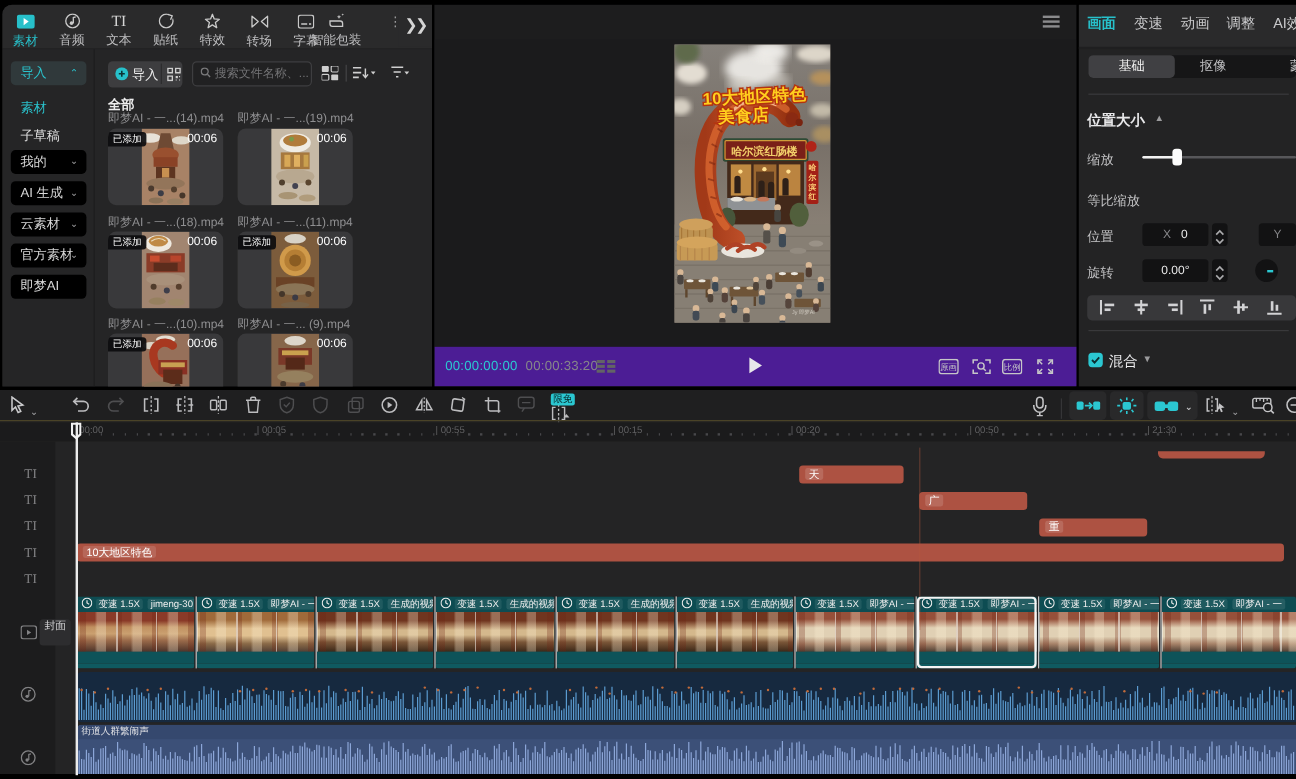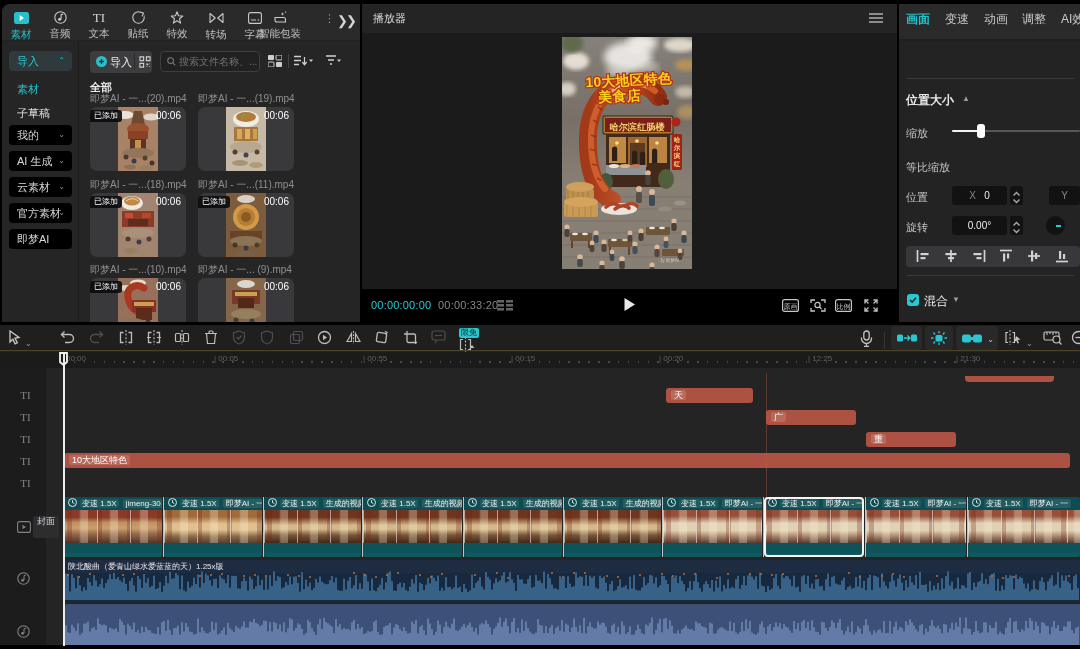--- a/index.html
+++ b/index.html
@@ -27,21 +27,21 @@
 .cell{position:absolute;width:96px;height:64px;background:#39393b;border-radius:7px;overflow:hidden}
 .cell svg{position:absolute;left:28px;top:0}
 .badge{position:absolute;left:0;top:3px;background:rgba(12,12,14,.92);color:#fff;font-size:8px;line-height:12px;padding:0 4px;border-radius:0 3px 3px 0;z-index:3}
 .dur{position:absolute;right:5px;top:3px;color:#fff;font-size:10px;z-index:3}
 
 #pMid{left:362px;top:4px;width:535px;height:318px;background:#1d1d1e;overflow:hidden}
 #pMid .hdr{position:absolute;left:0;top:0;width:535px;height:29px;background:#242425;color:#dcdcdc;font-size:11px;line-height:29px;padding-left:11px}
 .burger{position:absolute;right:14px;top:9px;width:14px;height:2px;background:#8b8b8d;box-shadow:0 4px 0 #8b8b8d,0 8px 0 #8b8b8d}
 #viewer{position:absolute;left:0;top:29px;width:535px;height:256px;background:#1b1b1c}
 #video{position:absolute;left:200px;top:4px;width:130px;height:232px;overflow:hidden;background:#7e766c}
-#pcb{position:absolute;left:0;top:285px;width:543px;height:33px;background:#000000}
+#pcb{position:absolute;left:0;top:285px;width:543px;height:33px;background:#4c1d95}
 .tcode{position:absolute;top:10px;font-size:11px;letter-spacing:.2px}
 .pIco{position:absolute;top:9px;color:#c6c6c8}
 
 #pRight{left:899px;top:4px;width:181px;height:318px;overflow:hidden;background:#232324}
 #pRight::before{content:"";position:absolute;left:0;top:0;width:181px;height:36px;background:#2a2a2b}
 .rtab{position:absolute;top:11px;font-size:12px;color:#c9c9cb;white-space:nowrap}
 .rtab.act{color:#27c0ca;font-weight:bold}
 .seg{position:absolute;left:907px;top:46px;width:173px;height:19px;background:#161617;border-radius:4px}
 .seg .on{position:absolute;left:0;top:0;width:72px;height:19px;background:#404043;border-radius:4px;color:#f2f2f2;font-size:11px;text-align:center;line-height:19px}
 .seg .off{position:absolute;top:0;height:19px;color:#c2c2c4;font-size:11px;line-height:19px}
@@ -196,21 +196,21 @@
         </svg>
       </div>
 
   <div class="mIc" style="left:324px;top:51px">
         <svg width="16" height="12" viewBox="0 0 16 12">
           <path d="M0 1h10M2 5h6M4 9h2" stroke="#cfcfcf" stroke-width="1.3"></path>
           <path d="M11 4.5l2 2.5 2-2.5z" fill="#cfcfcf"></path>
         </svg>
       </div>
   <div class="lbAll">全部</div>
-  <div class="fname" style="left:88px;top:88px">即梦AI - 一...(20).mp4</div>
+  <div class="fname" style="left:88px;top:88px">即梦AI - 一...(14).mp4</div>
   <div class="fname" style="left:196px;top:88px">即梦AI - 一...(19).mp4</div>
   <div class="cell" style="left:88px;top:103px">
         <svg width="40" height="64" viewBox="0 0 40 64">
     <rect width="40" height="64" fill="#a88266"></rect>
           <ellipse cx="7" cy="8" rx="9" ry="4" fill="#e8e2d8"></ellipse>
           <ellipse cx="33" cy="10" rx="8" ry="3.5" fill="#ded6c8"></ellipse>
     <path d="M16 4h8l3 14H13z" fill="#6e4a34"></path>
           <ellipse cx="20" cy="22" rx="11" ry="6" fill="#99502f"></ellipse>
           <rect x="10" y="24" width="20" height="8" fill="#8a4226"></rect>
     <rect x="12" y="32" width="16" height="10" fill="#5d3420"></rect>
@@ -310,21 +310,20 @@
           <rect x="12" y="20" width="16" height="10" fill="#542818"></rect>
     <ellipse cx="20" cy="36" rx="15" ry="5" fill="#95805e"></ellipse>
           <circle cx="10" cy="42" r="2.5" fill="#4a3a2c"></circle>
           <circle cx="26" cy="43" r="2.5" fill="#3c3c46"></circle>
   </svg>
         <div class="dur">00:06</div>
       </div>
 </div>
 
 <div class="panel" id="pMid">
-  <div class="hdr">播放器</div>
   <div class="burger"></div>
   <div id="viewer">
         <div id="video">
   <svg width="130" height="232" viewBox="0 0 130 232">
     <defs>
       <linearGradient id="bg" x1="0" y1="0" x2="0" y2="1">
                 <stop offset="0" stop-color="#8a847c"></stop>
                 <stop offset="1" stop-color="#7d746a"></stop>
               </linearGradient>
       <linearGradient id="bgg" x1="0" y1="0" x2="0" y2="1">
@@ -520,20 +519,25 @@
   </div>
 </div>
 
 <div class="panel" id="pRight"></div>
 <div class="rtab act" style="left:906px">画面</div>
 <div class="rtab" style="left:945px">变速</div>
 <div class="rtab" style="left:984px">动画</div>
 <div class="rtab" style="left:1022px">调整</div>
 <div class="rtab" style="left:1061px">AI效</div>
 <div class="abs" style="left:899px;top:39px;width:181px;height:2px;background:#1f1f20"></div>
+<div class="seg">
+      <div class="on">基础</div>
+      <div class="off" style="left:93px">抠像</div>
+      <div class="off" style="left:168px">蒙</div>
+    </div>
 <div class="rdiv" style="top:78px"></div>
 <div class="rlabel" style="top:92px;font-weight:bold;color:#e8e8ea;font-size:12px">位置大小</div>
 <div class="abs" style="left:962px;top:94px;color:#9a9a9c;font-size:8px">▲</div>
 <div class="rlabel" style="top:126px">缩放</div>
 <div class="abs" style="left:952px;top:130px;width:128px;height:2px;background:#57575a;border-radius:1px"></div>
 <div class="abs" style="left:952px;top:130px;width:29px;height:2px;background:#f2f2f2;border-radius:1px"></div>
 <div class="abs" style="left:977px;top:124px;width:8px;height:14px;background:#fcfcfc;border-radius:3px"></div>
 <div class="rlabel" style="top:160px">等比缩放</div>
 <div class="rlabel" style="top:190px">位置</div>
 <div class="rinput" style="left:952px;top:186px;width:55px"><span style="color:#87878a">X&nbsp;&nbsp;&nbsp;</span>0</div>
@@ -751,21 +755,21 @@
             <path d="M4.5 7.5h6" stroke="#c4c4c6" stroke-width="1.3"></path>
           </svg>
         </div>
   </div>
   <div id="ruler">
         <div class="rlab" style="left:66px">00:00</div>
         <div class="rlab" style="left:214px">| 00:05</div>
         <div class="rlab" style="left:363px">| 00:55</div>
         <div class="rlab" style="left:511px">| 00:15</div>
         <div class="rlab" style="left:659px">| 00:20</div>
-        <div class="rlab" style="left:808px">| 12:25</div>
+        <div class="rlab" style="left:808px">| 00:50</div>
         <div class="rlab" style="left:956px">| 21:30</div>
         <i class="tick" style="left:73.9px"></i>
         <i class="tick" style="left:83.8px"></i>
         <i class="tick" style="left:93.7px"></i>
         <i class="tick" style="left:103.6px"></i>
         <i class="tick" style="left:113.5px"></i>
         <i class="tick" style="left:123.3px"></i>
         <i class="tick" style="left:133.2px"></i>
         <i class="tick" style="left:143.1px"></i>
         <i class="tick" style="left:153.0px"></i>
@@ -985,21 +989,20 @@
           <div style="position:absolute;left:297.5px;top:0;width:1.2px;height:60px;background:#c2c2c4;z-index:3"></div>
           <div style="position:absolute;left:398.5px;top:0;width:1.2px;height:60px;background:#c2c2c4;z-index:3"></div>
           <div style="position:absolute;left:498.5px;top:0;width:1.2px;height:60px;background:#c2c2c4;z-index:3"></div>
           <div style="position:absolute;left:597.5px;top:0;width:1.2px;height:60px;background:#c2c2c4;z-index:3"></div>
           <div style="position:absolute;left:698.5px;top:0;width:1.2px;height:60px;background:#c2c2c4;z-index:3"></div>
           <div style="position:absolute;left:800.5px;top:0;width:1.2px;height:60px;background:#c2c2c4;z-index:3"></div>
           <div style="position:absolute;left:902.5px;top:0;width:1.2px;height:60px;background:#c2c2c4;z-index:3"></div>
         </div>
     <div class="atrack" style="top:192px;height:42px;border-radius:4px 0 0 4px">
       <div style="position:absolute;inset:0;background:#16293f"></div>
-      <div class="ahead" style="background:#1e2c42;height:13px;line-height:13px">陕北酸曲（爱青山绿水爱蓝蓝的天）1.25x版</div>
       <svg width="1016" height="42" viewBox="64 560 1016 42" style="position:absolute;left:0;top:0">
             <path d="M64 600V586.5M66 600V573.6M68 600V573.7M70 600V591.4M72 600V574.1M74 600V577.9M76 600V588.2M78 600V575.9M80 600V585.3M82 600V591.2M84 600V587.1M86 600V590.0M88 600V578.1M90 600V582.1M92 600V585.7M94 600V575.2M96 600V580.4M98 600V586.7M100 600V584.3M102 600V578.5M104 600V587.9M106 600V583.1M108 600V579.6M110 600V574.2M112 600V579.1M114 600V572.9M116 600V579.0M118 600V577.1M120 600V580.2M122 600V582.1M124 600V577.7M126 600V583.9M128 600V591.0M130 600V581.0M132 600V578.0M134 600V585.4M136 600V591.6M138 600V576.0M140 600V578.9M142 600V587.8M144 600V574.0M146 600V582.7M148 600V578.1M150 600V587.3M152 600V585.9M154 600V575.7M156 600V589.0M158 600V588.0M160 600V582.0M162 600V591.9M164 600V585.7M166 600V575.8M168 600V583.2M170 600V571.8M172 600V578.7M174 600V578.4M176 600V573.1M178 600V575.2M180 600V589.2M182 600V575.5M184 600V590.3M186 600V591.6M188 600V581.6M190 600V587.7M192 600V585.8M194 600V577.6M196 600V584.1M198 600V574.5M200 600V587.5M202 600V571.5M204 600V583.0M206 600V573.6M208 600V575.4M210 600V580.2M212 600V585.8M214 600V578.9M216 600V578.8M218 600V588.2M220 600V575.3M222 600V578.3M224 600V579.4M226 600V583.2M228 600V574.9M230 600V587.6M232 600V575.7M234 600V576.1M236 600V575.8M238 600V588.3M240 600V588.7M242 600V581.4M244 600V577.7M246 600V580.9M248 600V590.6M250 600V576.5M252 600V579.2M254 600V589.0M256 600V586.3M258 600V575.5M260 600V585.2M262 600V579.7M264 600V589.8M266 600V576.6M268 600V589.5M270 600V575.3M272 600V586.0M274 600V571.4M276 600V581.0M278 600V576.1M280 600V577.2M282 600V588.4M284 600V587.0M286 600V582.0M288 600V584.9M290 600V576.5M292 600V584.2M294 600V576.6M296 600V576.4M298 600V583.0M300 600V591.7M302 600V572.3M304 600V589.1M306 600V579.7M308 600V586.5M310 600V582.6M312 600V590.2M314 600V587.8M316 600V578.9M318 600V582.5M320 600V576.5M322 600V581.6M324 600V583.3M326 600V584.3M328 600V583.9M330 600V580.1M332 600V576.0M334 600V582.5M336 600V577.7M338 600V589.9M340 600V590.8M342 600V590.8M344 600V578.7M346 600V589.4M348 600V580.8M350 600V577.0M352 600V588.3M354 600V585.2M356 600V575.2M358 600V589.3M360 600V583.2M362 600V588.7M364 600V573.5M366 600V574.6M368 600V581.4M370 600V590.9M372 600V578.6M374 600V590.2M376 600V591.3M378 600V587.4M380 600V584.8M382 600V578.1M384 600V589.5M386 600V582.3M388 600V572.8M390 600V571.6M392 600V581.2M394 600V590.6M396 600V590.9M398 600V584.3M400 600V582.6M402 600V587.4M404 600V583.0M406 600V590.1M408 600V591.1M410 600V586.7M412 600V579.1M414 600V583.5M416 600V575.0M418 600V591.7M420 600V582.6M422 600V583.9M424 600V590.2M426 600V584.7M428 600V577.8M430 600V583.4M432 600V575.3M434 600V577.9M436 600V581.2M438 600V575.6M440 600V590.8M442 600V587.7M444 600V590.6M446 600V577.2M448 600V587.2M450 600V587.0M452 600V589.3M454 600V587.5M456 600V575.5M458 600V587.8M460 600V586.7M462 600V592.0M464 600V583.9M466 600V588.6M468 600V591.9M470 600V590.5M472 600V574.7M474 600V588.0M476 600V583.0M478 600V580.8M480 600V577.1M482 600V586.5M484 600V589.5M486 600V572.1M488 600V576.8M490 600V579.5M492 600V589.6M494 600V583.4M496 600V578.3M498 600V582.1M500 600V580.4M502 600V575.6M504 600V572.1M506 600V582.5M508 600V581.4M510 600V572.3M512 600V579.3M514 600V582.9M516 600V590.9M518 600V574.9M520 600V579.6M522 600V579.4M524 600V583.6M526 600V583.9M528 600V579.0M530 600V575.5M532 600V587.7M534 600V586.8M536 600V574.9M538 600V580.6M540 600V580.5M542 600V583.2M544 600V571.8M546 600V588.6M548 600V574.0M550 600V578.1M552 600V584.4M554 600V588.4M556 600V588.4M558 600V589.6M560 600V575.8M562 600V578.1M564 600V576.9M566 600V588.1M568 600V576.2M570 600V583.6M572 600V586.9M574 600V586.2M576 600V572.5M578 600V577.7M580 600V576.3M582 600V576.7M584 600V585.7M586 600V575.0M588 600V585.9M590 600V575.7M592 600V577.8M594 600V576.1M596 600V587.5M598 600V588.8M600 600V575.7M602 600V578.2M604 600V576.5M606 600V582.7M608 600V591.2M610 600V584.3M612 600V581.0M614 600V591.2M616 600V589.8M618 600V586.2M620 600V579.4M622 600V587.6M624 600V586.9M626 600V585.3M628 600V589.3M630 600V576.6M632 600V588.3M634 600V575.1M636 600V589.6M638 600V590.5M640 600V590.5M642 600V587.6M644 600V576.9M646 600V585.0M648 600V583.1M650 600V574.9M652 600V575.5M654 600V583.4M656 600V577.3M658 600V587.4M660 600V585.2M662 600V575.8M664 600V576.1M666 600V579.9M668 600V584.0M670 600V592.0M672 600V576.2M674 600V577.5M676 600V575.5M678 600V583.1M680 600V576.0M682 600V581.0M684 600V584.2M686 600V591.3M688 600V588.0M690 600V581.0M692 600V589.8M694 600V581.2M696 600V573.6M698 600V582.1M700 600V588.2M702 600V591.8M704 600V584.2M706 600V581.0M708 600V583.9M710 600V587.8M712 600V580.0M714 600V591.6M716 600V580.5M718 600V587.6M720 600V576.3M722 600V591.4M724 600V584.9M726 600V588.6M728 600V579.4M730 600V588.5M732 600V586.7M734 600V588.1M736 600V579.1M738 600V575.8M740 600V588.8M742 600V584.9M744 600V575.9M746 600V585.3M748 600V575.4M750 600V574.3M752 600V576.7M754 600V579.5M756 600V576.2M758 600V588.8M760 600V572.9M762 600V585.6M764 600V586.4M766 600V592.0M768 600V586.0M770 600V589.9M772 600V588.5M774 600V578.0M776 600V573.9M778 600V585.7M780 600V588.7M782 600V574.2M784 600V578.2M786 600V575.9M788 600V576.4M790 600V579.3M792 600V586.2M794 600V575.7M796 600V587.5M798 600V586.6M800 600V591.9M802 600V576.4M804 600V575.1M806 600V583.9M808 600V575.8M810 600V587.7M812 600V583.6M814 600V588.9M816 600V579.4M818 600V578.9M820 600V586.4M822 600V585.8M824 600V590.7M826 600V579.2M828 600V573.5M830 600V586.5M832 600V577.0M834 600V575.8M836 600V583.5M838 600V584.4M840 600V584.9M842 600V580.5M844 600V577.6M846 600V589.9M848 600V587.0M850 600V585.7M852 600V588.6M854 600V587.8M856 600V577.0M858 600V586.5M860 600V575.1M862 600V588.1M864 600V580.9M866 600V590.3M868 600V578.1M870 600V574.8M872 600V590.0M874 600V575.5M876 600V576.2M878 600V577.3M880 600V587.6M882 600V573.3M884 600V581.5M886 600V585.7M888 600V588.5M890 600V581.8M892 600V574.6M894 600V580.5M896 600V586.7M898 600V578.5M900 600V574.3M902 600V582.6M904 600V590.5M906 600V580.2M908 600V587.2M910 600V575.8M912 600V582.4M914 600V584.9M916 600V575.1M918 600V588.6M920 600V571.7M922 600V584.8M924 600V585.1M926 600V584.2M928 600V591.7M930 600V581.1M932 600V590.5M934 600V585.7M936 600V589.5M938 600V583.1M940 600V590.2M942 600V578.3M944 600V588.6M946 600V576.0M948 600V571.6M950 600V585.4M952 600V581.5M954 600V589.3M956 600V588.2M958 600V577.6M960 600V588.9M962 600V585.2M964 600V585.5M966 600V587.8M968 600V573.4M970 600V572.1M972 600V590.0M974 600V582.6M976 600V586.8M978 600V582.1M980 600V580.8M982 600V573.2M984 600V583.7M986 600V579.0M988 600V584.2M990 600V575.6M992 600V574.0M994 600V573.1M996 600V590.6M998 600V578.8M1000 600V591.1M1002 600V585.6M1004 600V589.7M1006 600V575.1M1008 600V578.1M1010 600V575.3M1012 600V575.7M1014 600V589.2M1016 600V574.5M1018 600V579.1M1020 600V576.8M1022 600V578.1M1024 600V583.5M1026 600V588.5M1028 600V583.4M1030 600V591.4M1032 600V589.3M1034 600V580.4M1036 600V589.1M1038 600V590.0M1040 600V581.2M1042 600V577.2M1044 600V582.1M1046 600V590.2M1048 600V581.3M1050 600V578.4M1052 600V575.2M1054 600V585.9M1056 600V584.5M1058 600V572.2M1060 600V587.7M1062 600V575.3M1064 600V580.7M1066 600V575.5M1068 600V581.5M1070 600V583.3M1072 600V589.8M1074 600V576.2M1076 600V574.5M1078 600V588.2" stroke="#5b9bd0" stroke-width="1" fill="none"></path>
             <circle cx="68" cy="575" r="1" fill="#c06a3a"></circle>
             <circle cx="79" cy="577" r="1" fill="#c06a3a"></circle>
             <circle cx="90" cy="574" r="1" fill="#c06a3a"></circle>
             <circle cx="123" cy="575" r="1" fill="#c06a3a"></circle>
             <circle cx="134" cy="574" r="1" fill="#c06a3a"></circle>
             <circle cx="200" cy="576" r="1" fill="#c06a3a"></circle>
             <circle cx="211" cy="575" r="1" fill="#c06a3a"></circle>
             <circle cx="222" cy="574" r="1" fill="#c06a3a"></circle>
@@ -1045,20 +1048,21 @@
             <circle cx="904" cy="577" r="1" fill="#c06a3a"></circle>
             <circle cx="937" cy="576" r="1" fill="#c06a3a"></circle>
             <circle cx="992" cy="576" r="1" fill="#c06a3a"></circle>
             <circle cx="1003" cy="578" r="1" fill="#c06a3a"></circle>
             <circle cx="1014" cy="577" r="1" fill="#c06a3a"></circle>
             <circle cx="1069" cy="576" r="1" fill="#c06a3a"></circle>
           </svg>
     </div>
     <div class="atrack" style="top:236px;height:42px;border-radius:4px 0 0 4px">
       <div style="position:absolute;inset:0;background:#3c5078"></div>
+      <div class="ahead" style="background:#35486e;height:12px;line-height:12px">街道人群繁闹声</div>
       <svg width="1016" height="42" viewBox="64 604 1016 42" style="position:absolute;left:0;top:0">
             <path d="M64 645V631.4M66 645V625.4M68 645V632.4M70 645V632.9M72 645V624.7M74 645V627.6M76 645V630.9M78 645V623.3M80 645V634.8M82 645V632.9M84 645V623.7M86 645V623.4M88 645V621.7M90 645V631.4M92 645V628.2M94 645V627.1M96 645V629.9M98 645V618.3M100 645V623.8M102 645V625.3M104 645V624.5M106 645V625.5M108 645V632.5M110 645V627.7M112 645V628.6M114 645V629.5M116 645V628.1M118 645V631.7M120 645V619.1M122 645V621.6M124 645V624.9M126 645V634.4M128 645V623.7M130 645V626.1M132 645V629.2M134 645V622.6M136 645V632.2M138 645V629.8M140 645V633.1M142 645V626.6M144 645V632.0M146 645V626.9M148 645V630.0M150 645V630.2M152 645V632.7M154 645V633.4M156 645V634.0M158 645V627.2M160 645V634.5M162 645V622.2M164 645V621.0M166 645V630.8M168 645V619.9M170 645V629.9M172 645V634.9M174 645V628.0M176 645V627.8M178 645V625.6M180 645V634.6M182 645V622.3M184 645V631.4M186 645V623.1M188 645V626.8M190 645V631.6M192 645V632.1M194 645V634.5M196 645V633.8M198 645V618.5M200 645V632.3M202 645V627.2M204 645V630.9M206 645V633.1M208 645V633.4M210 645V631.9M212 645V621.6M214 645V629.9M216 645V622.7M218 645V634.4M220 645V633.2M222 645V630.5M224 645V627.4M226 645V634.9M228 645V622.8M230 645V628.3M232 645V630.2M234 645V632.0M236 645V625.7M238 645V627.7M240 645V628.8M242 645V626.3M244 645V621.5M246 645V627.5M248 645V627.5M250 645V621.5M252 645V622.1M254 645V618.8M256 645V622.9M258 645V623.7M260 645V626.3M262 645V625.0M264 645V620.7M266 645V621.1M268 645V631.3M270 645V622.1M272 645V631.4M274 645V621.9M276 645V623.1M278 645V629.2M280 645V624.3M282 645V631.3M284 645V622.4M286 645V632.3M288 645V628.3M290 645V618.3M292 645V619.4M294 645V630.7M296 645V628.0M298 645V623.3M300 645V624.6M302 645V629.0M304 645V634.7M306 645V633.0M308 645V619.8M310 645V622.0M312 645V628.2M314 645V631.6M316 645V634.9M318 645V624.4M320 645V618.8M322 645V629.0M324 645V617.8M326 645V622.0M328 645V623.4M330 645V624.9M332 645V626.7M334 645V633.1M336 645V619.1M338 645V626.5M340 645V624.1M342 645V629.7M344 645V628.0M346 645V629.2M348 645V628.8M350 645V630.3M352 645V622.2M354 645V619.9M356 645V629.2M358 645V624.0M360 645V628.7M362 645V627.1M364 645V633.9M366 645V633.0M368 645V630.8M370 645V632.1M372 645V630.9M374 645V621.7M376 645V620.3M378 645V632.0M380 645V634.8M382 645V634.3M384 645V627.1M386 645V625.8M388 645V625.2M390 645V623.1M392 645V634.2M394 645V627.7M396 645V624.1M398 645V625.1M400 645V629.1M402 645V631.1M404 645V627.2M406 645V631.1M408 645V633.6M410 645V632.8M412 645V621.5M414 645V623.7M416 645V620.1M418 645V633.5M420 645V626.9M422 645V625.1M424 645V630.4M426 645V635.0M428 645V618.4M430 645V623.5M432 645V629.1M434 645V635.0M436 645V631.6M438 645V620.5M440 645V624.5M442 645V633.5M444 645V627.1M446 645V621.8M448 645V626.6M450 645V628.1M452 645V623.6M454 645V618.4M456 645V630.2M458 645V631.0M460 645V629.4M462 645V626.7M464 645V624.0M466 645V627.5M468 645V624.9M470 645V622.5M472 645V627.2M474 645V631.6M476 645V628.0M478 645V634.4M480 645V624.6M482 645V623.1M484 645V624.2M486 645V620.3M488 645V623.8M490 645V627.1M492 645V634.5M494 645V628.8M496 645V626.4M498 645V622.8M500 645V617.5M502 645V626.8M504 645V621.9M506 645V618.4M508 645V626.1M510 645V633.4M512 645V621.9M514 645V618.2M516 645V632.2M518 645V628.0M520 645V632.9M522 645V619.5M524 645V630.9M526 645V621.5M528 645V628.1M530 645V631.5M532 645V633.4M534 645V634.1M536 645V632.5M538 645V619.2M540 645V624.9M542 645V625.5M544 645V633.0M546 645V626.1M548 645V633.0M550 645V627.7M552 645V625.0M554 645V633.9M556 645V627.8M558 645V626.3M560 645V630.7M562 645V620.1M564 645V631.7M566 645V623.6M568 645V624.9M570 645V632.0M572 645V627.5M574 645V618.4M576 645V626.9M578 645V631.6M580 645V625.3M582 645V633.1M584 645V617.9M586 645V633.5M588 645V626.3M590 645V622.4M592 645V627.0M594 645V628.5M596 645V628.5M598 645V621.6M600 645V624.7M602 645V622.6M604 645V623.0M606 645V626.7M608 645V632.8M610 645V634.0M612 645V625.4M614 645V623.6M616 645V632.2M618 645V626.9M620 645V634.3M622 645V621.4M624 645V625.4M626 645V634.0M628 645V632.1M630 645V626.4M632 645V634.9M634 645V634.7M636 645V630.4M638 645V624.6M640 645V629.0M642 645V633.1M644 645V634.3M646 645V624.5M648 645V625.6M650 645V622.9M652 645V617.5M654 645V634.2M656 645V630.0M658 645V623.4M660 645V618.7M662 645V632.3M664 645V618.7M666 645V618.0M668 645V628.8M670 645V620.2M672 645V625.9M674 645V633.3M676 645V633.5M678 645V630.3M680 645V633.7M682 645V629.4M684 645V627.8M686 645V625.5M688 645V628.5M690 645V629.4M692 645V629.2M694 645V630.9M696 645V621.5M698 645V623.2M700 645V623.4M702 645V626.2M704 645V626.9M706 645V627.8M708 645V633.5M710 645V622.4M712 645V623.6M714 645V633.5M716 645V633.3M718 645V629.5M720 645V627.7M722 645V627.1M724 645V628.7M726 645V629.9M728 645V631.0M730 645V621.5M732 645V631.0M734 645V622.9M736 645V632.4M738 645V633.8M740 645V631.8M742 645V622.0M744 645V630.9M746 645V619.4M748 645V628.5M750 645V621.0M752 645V632.5M754 645V634.0M756 645V634.8M758 645V632.6M760 645V624.4M762 645V621.5M764 645V627.4M766 645V633.9M768 645V626.4M770 645V624.0M772 645V630.9M774 645V627.0M776 645V622.3M778 645V626.6M780 645V623.0M782 645V628.8M784 645V624.2M786 645V626.6M788 645V627.6M790 645V630.6M792 645V632.9M794 645V621.2M796 645V629.1M798 645V623.0M800 645V630.9M802 645V621.7M804 645V619.9M806 645V627.9M808 645V621.6M810 645V630.4M812 645V620.2M814 645V627.3M816 645V631.6M818 645V632.1M820 645V634.7M822 645V621.7M824 645V622.4M826 645V627.9M828 645V630.8M830 645V626.9M832 645V620.3M834 645V622.7M836 645V628.2M838 645V622.6M840 645V619.0M842 645V630.2M844 645V634.4M846 645V631.1M848 645V626.3M850 645V632.1M852 645V621.4M854 645V634.5M856 645V632.2M858 645V626.3M860 645V628.4M862 645V633.8M864 645V625.3M866 645V619.1M868 645V625.2M870 645V631.5M872 645V634.6M874 645V630.4M876 645V632.6M878 645V630.1M880 645V629.3M882 645V632.6M884 645V621.1M886 645V632.9M888 645V633.0M890 645V621.1M892 645V633.6M894 645V626.8M896 645V621.7M898 645V629.9M900 645V626.9M902 645V628.0M904 645V631.5M906 645V621.1M908 645V625.0M910 645V619.2M912 645V622.2M914 645V625.6M916 645V629.2M918 645V631.4M920 645V625.3M922 645V624.1M924 645V634.4M926 645V628.5M928 645V631.6M930 645V625.7M932 645V620.2M934 645V626.1M936 645V627.8M938 645V625.7M940 645V628.7M942 645V633.2M944 645V624.1M946 645V624.5M948 645V632.5M950 645V628.5M952 645V622.8M954 645V629.8M956 645V622.6M958 645V626.7M960 645V617.5M962 645V633.7M964 645V628.0M966 645V617.6M968 645V628.6M970 645V629.0M972 645V634.6M974 645V632.0M976 645V621.1M978 645V630.7M980 645V633.3M982 645V632.5M984 645V622.2M986 645V622.5M988 645V632.5M990 645V625.3M992 645V628.0M994 645V628.0M996 645V621.7M998 645V634.2M1000 645V631.5M1002 645V633.4M1004 645V634.6M1006 645V627.6M1008 645V622.0M1010 645V618.0M1012 645V633.0M1014 645V621.8M1016 645V621.1M1018 645V629.6M1020 645V632.0M1022 645V629.2M1024 645V630.8M1026 645V621.1M1028 645V628.0M1030 645V618.0M1032 645V621.0M1034 645V629.8M1036 645V621.6M1038 645V625.9M1040 645V633.2M1042 645V622.2M1044 645V622.8M1046 645V625.6M1048 645V626.1M1050 645V634.3M1052 645V626.9M1054 645V621.0M1056 645V628.3M1058 645V625.1M1060 645V631.1M1062 645V631.0M1064 645V626.3M1066 645V626.8M1068 645V621.4M1070 645V621.4M1072 645V630.0M1074 645V633.2M1076 645V627.9M1078 645V626.6" stroke="#8ca6d8" stroke-width="1" fill="none"></path>
           </svg>
     </div>
   </div>
   <div id="playhead"></div>
   <div id="phTop">
         <svg width="9" height="14">
           <path d="M1 1h7v9l-3.5 3L1 10z" fill="none" stroke="#f2f2f2" stroke-width="1.8"></path>
         </svg>

